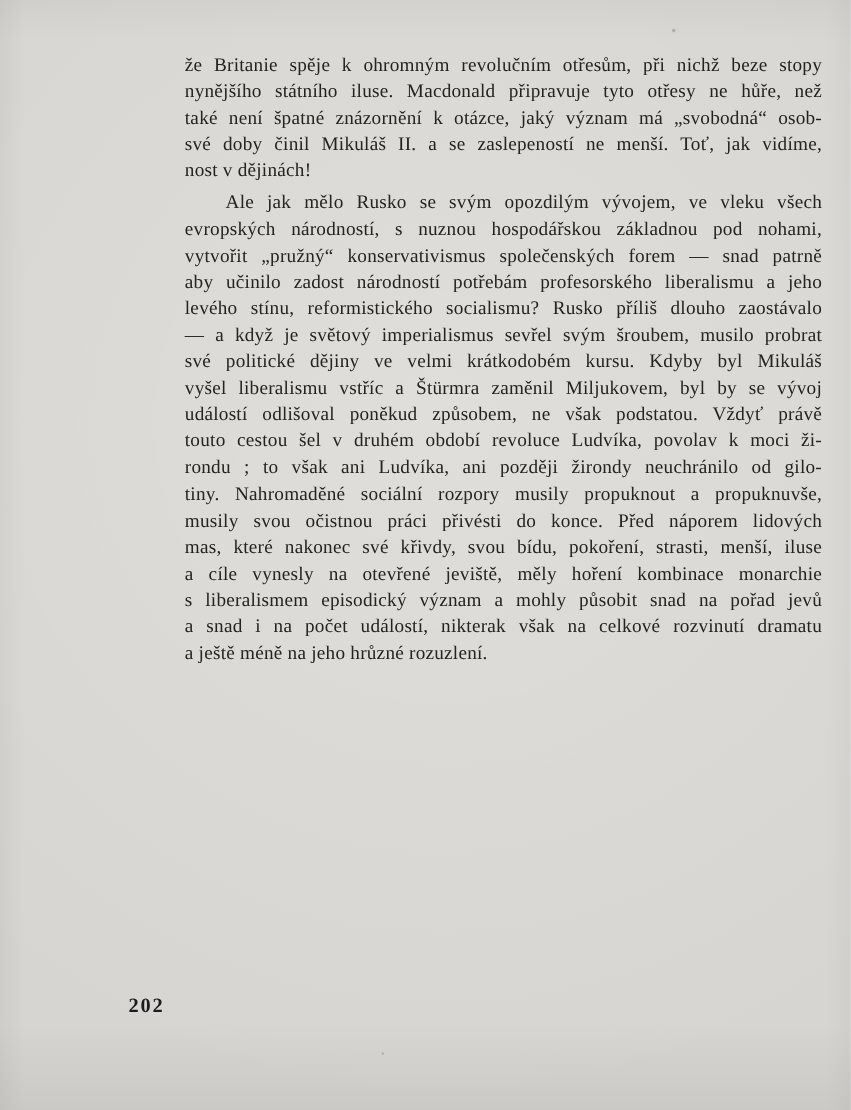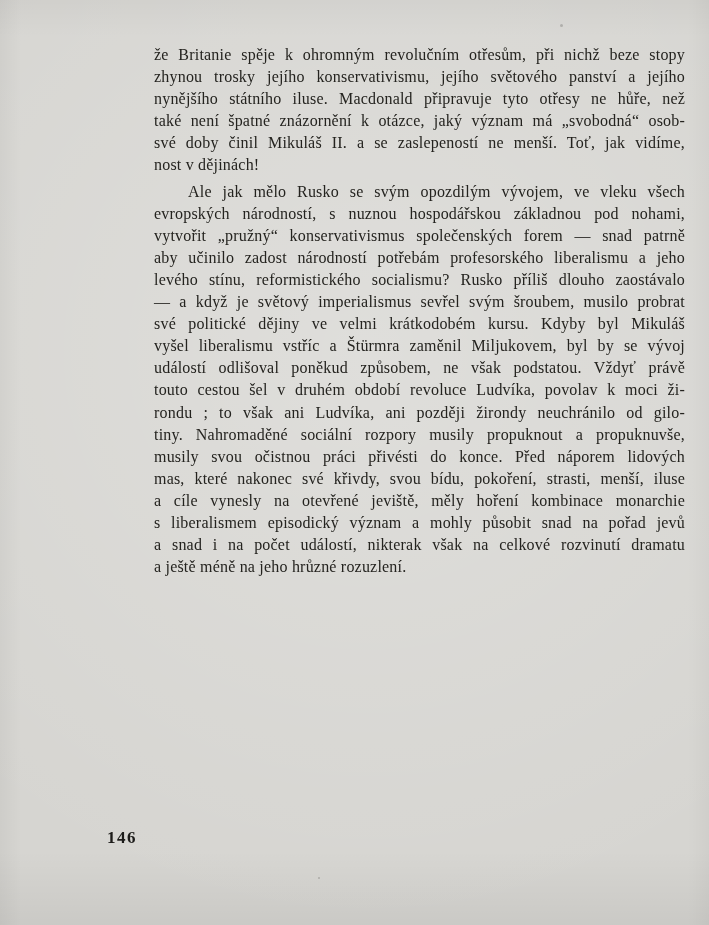--- a/index.html
+++ b/index.html
@@ -64,21 +64,20 @@
   .speck.s2 { left: 318px; top: 877px; width: 2px; height: 2px; }
   .speck.s3 { left: 676px; top: 300px; width: 2px; height: 2px; }
 </style>
 </head>
 <body>
 
 <div class="scan-page">
   <div class="text-block" id="text-block">
       <div class="paragraph">
         <div class="line">že Britanie spěje k ohromným revolučním otřesům, při nichž beze stopy</div>
-        <div class="line">zhynou trosky jejího konservativismu, jejího světového panství a jejího</div>
         <div class="line">nynějšího státního iluse. Macdonald připravuje tyto otřesy ne hůře, než</div>
         <div class="line">také není špatné znázornění k otázce, jaký význam má „svobodná“ osob-</div>
         <div class="line">své doby činil Mikuláš II. a se zaslepeností ne menší. Toť, jak vidíme,</div>
         <div class="line last">nost v dějinách!</div>
       </div>
       <div class="paragraph">
         <div class="line indent">Ale jak mělo Rusko se svým opozdilým vývojem, ve vleku všech</div>
         <div class="line">evropských národností, s nuznou hospodářskou základnou pod nohami,</div>
         <div class="line">vytvořit „pružný“ konservativismus společenských forem — snad patrně</div>
         <div class="line">aby učinilo zadost národností potřebám profesorského liberalismu a jeho</div>
@@ -91,17 +90,17 @@
         <div class="line">rondu ; to však ani Ludvíka, ani později žirondy neuchránilo od gilo-</div>
         <div class="line">tiny. Nahromaděné sociální rozpory musily propuknout a propuknuvše,</div>
         <div class="line">musily svou očistnou práci přivésti do konce. Před náporem lidových</div>
         <div class="line">mas, které nakonec své křivdy, svou bídu, pokoření, strasti, menší, iluse</div>
         <div class="line">a cíle vynesly na otevřené jeviště, měly hoření kombinace monarchie</div>
         <div class="line">s liberalismem episodický význam a mohly působit snad na pořad jevů</div>
         <div class="line">a snad i na počet událostí, nikterak však na celkové rozvinutí dramatu</div>
         <div class="line last">a ještě méně na jeho hrůzné rozuzlení.</div>
       </div>
     </div>
-  <div class="page-number">146</div>
+  <div class="page-number">202</div>
   <div class="speck s1"></div>
   <div class="speck s2"></div>
   <div class="speck s3"></div>
 </div>
 
 </body></html>

